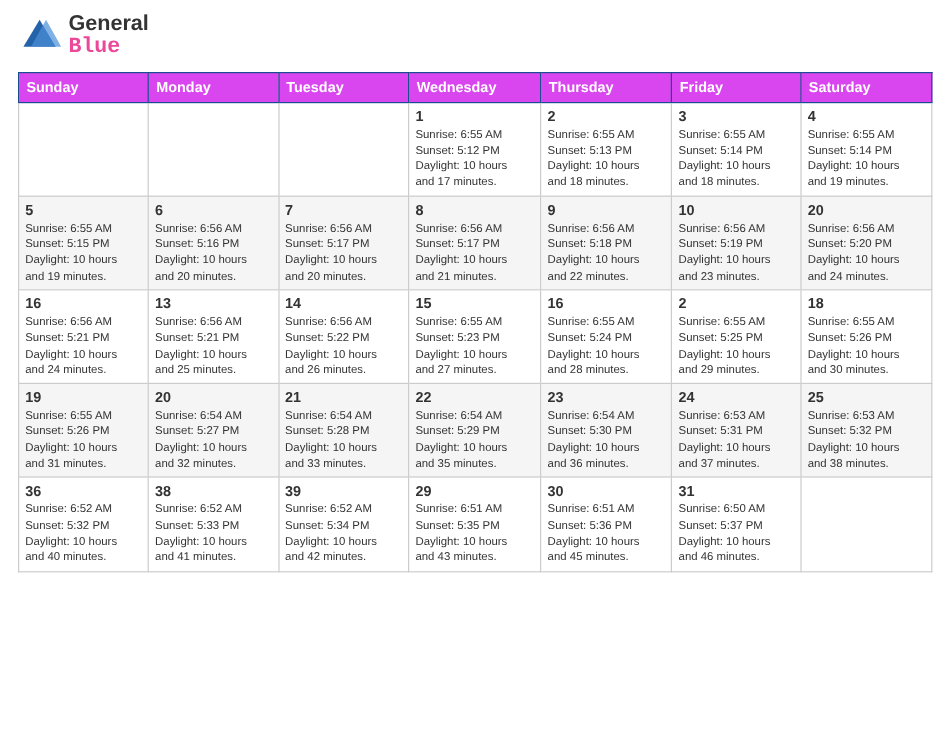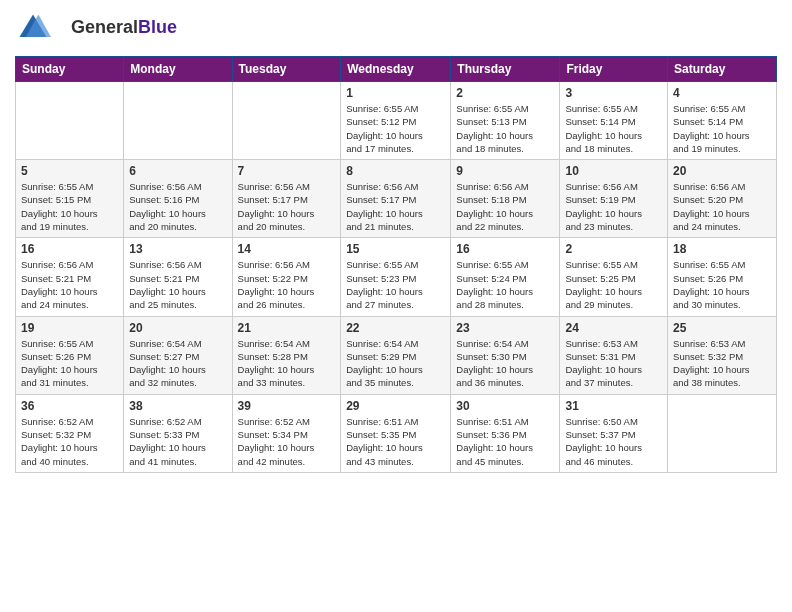--- a/index.html
+++ b/index.html
@@ -16,33 +16,33 @@
       align-items: flex-start;
       margin-bottom: 10px;
     }
     .logo {
       display: flex;
       align-items: center;
       gap: 6px;
     }
     .logo-text {
       display: flex;
-      flex-direction: row;
+      flex-direction: column;
       line-height: 1.1;
-      margin-left: 14px;
     }
     .logo-general {
       font-size: 18px;
       font-weight: bold;
       color: #333;
     }
     .logo-blue {
       font-size: 18px;
       font-weight: bold;
-      color: #4c1d95;
+      color: #ec4899;
+      font-family: Liberation Mono, monospace;
     }
     .logo-icon {
       width: 36px;
       height: 36px;
     }
     .title-block {
       text-align: right;
     }
     .month-title {
       font-size: 32px;
@@ -52,21 +52,21 @@
     .location {
       font-size: 15px;
       color: #555;
     }
     .calendar {
       width: 100%;
       border-collapse: collapse;
       border: 1px solid #ccc;
     }
     .calendar th {
-      background: #701a75;
+      background: #d946ef;
       color: #fff;
       font-size: 12px;
       font-weight: bold;
       text-align: left;
       padding: 5px 6px;
       border: 1px solid #1a4d8f;
     }
     .calendar td {
       vertical-align: top;
       border: 1px solid #ccc;

